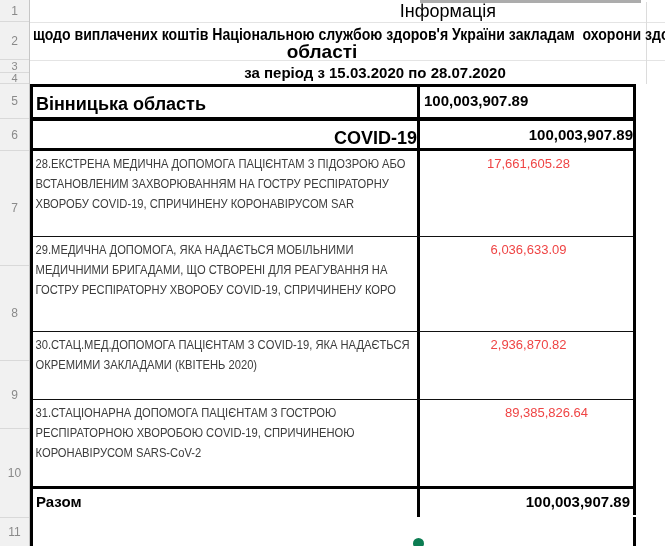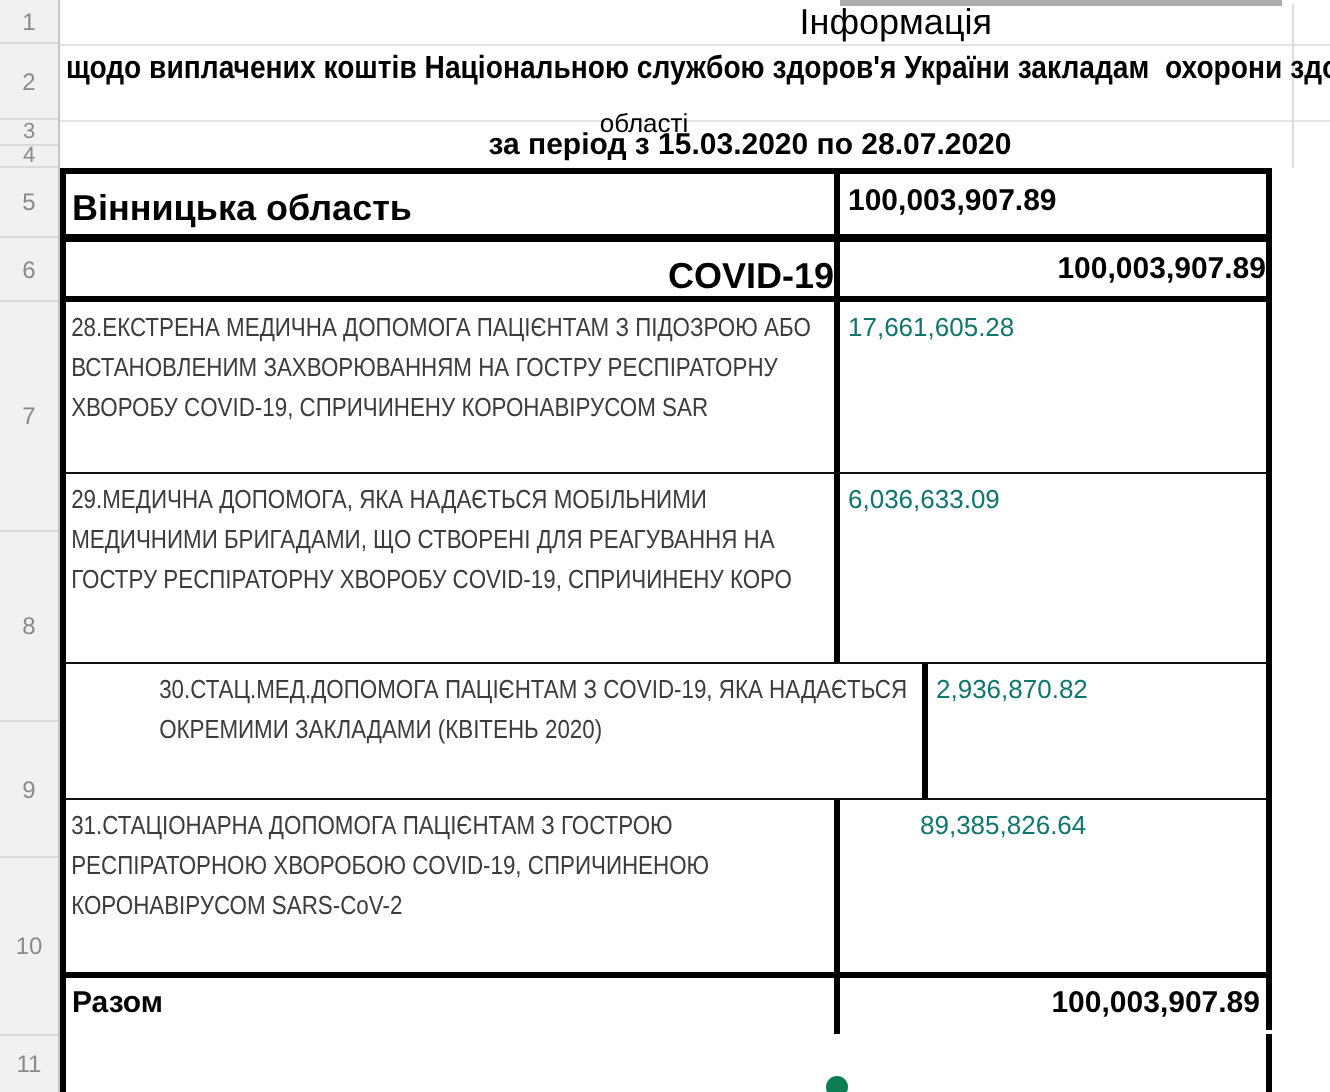--- a/index.html
+++ b/index.html
@@ -32,58 +32,58 @@
     position:absolute;left:30px;top:1px;width:466px;height:21px;
     text-align:right;font-weight:normal;font-size:18px;line-height:21px;
     white-space:nowrap;
   }
   .t-sub1{
     position:absolute;left:33px;top:25px;height:19px;
     font-weight:bold;font-size:16px;line-height:19px;white-space:pre;
     transform:scaleX(0.88);transform-origin:0 0;
   }
   .t-sub2{
-    position:absolute;left:30px;top:54px;width:584px;height:16px;
-    text-align:center;font-weight:normal;font-size:13px;line-height:16px;
+    position:absolute;left:30px;top:44px;width:584px;height:16px;
+    text-align:center;font-weight:bold;font-size:19px;line-height:16px;
   }
   .t-period{
     position:absolute;left:30px;top:64px;width:690px;height:17px;
     text-align:center;font-weight:bold;font-size:15px;line-height:17px;
   }
   
   .tbl{
     position:absolute;left:30px;top:84px;width:606px;height:462px;
     box-sizing:border-box;
     border-left:3px solid #000;border-right:3px solid #000;border-top:3px solid #000;
   }
   .trow{display:flex;box-sizing:border-box;width:600px;overflow:hidden;}
   .r5{height:32px;border-bottom:2px solid #000;}
   .r6{height:32px;border-top:2px solid #000;border-bottom:3px solid #000;text-align:right;}
   .r7{height:86px;border-bottom:1px solid #111;}
   .r8{height:95px;border-bottom:1px solid #111;}
-  .r9{height:68px;border-bottom:1px solid #111;padding-left:44px;}
+  .r9{height:68px;border-bottom:1px solid #111;}
   .r10{height:89px;border-bottom:3px solid #000;gap:36px;}
   .r11{height:28px;}
   .cl{  
     width:387px;box-sizing:border-box;border-right:3px solid #000;
     overflow:hidden;
   }
   .cv{  
     flex:1;box-sizing:border-box;overflow:hidden;
   }
   .bold15{font-weight:bold;font-size:18px;line-height:18px;padding:8px 0 0 3px;white-space:pre;}
   .bold15v{font-weight:bold;font-size:15px;line-height:18px;padding:5px 0 0 4px;white-space:pre;}
   .lab{
     color:#3c3c3c;font-size:13px;line-height:20px;
     padding:3px 0 0 3px;white-space:pre;width:450px;
     transform:scaleX(0.86);transform-origin:0 0;
   }
   .val{
-    color:#0f766e;font-size:13px;line-height:16px;
-    padding:5px 0 0 4px;white-space:pre;
+    color:#ef4444;font-size:13px;line-height:16px;
+    padding:5px 0 0 4px;white-space:pre;text-align:center;
   }
   .totlab{font-weight:bold;font-size:15px;line-height:18px;padding:4px 0 0 3px;}
   .totval{font-weight:bold;font-size:15px;line-height:18px;padding:4px 3px 0 0;text-align:right;}
   
   .thinner{position:absolute;left:577px;top:515px;width:59px;height:2px;background:#ffffff;}
   
   .handle{
     position:absolute;left:413px;top:538px;width:11px;height:11px;
     border-radius:50%;background:#0c7d52;
   }

